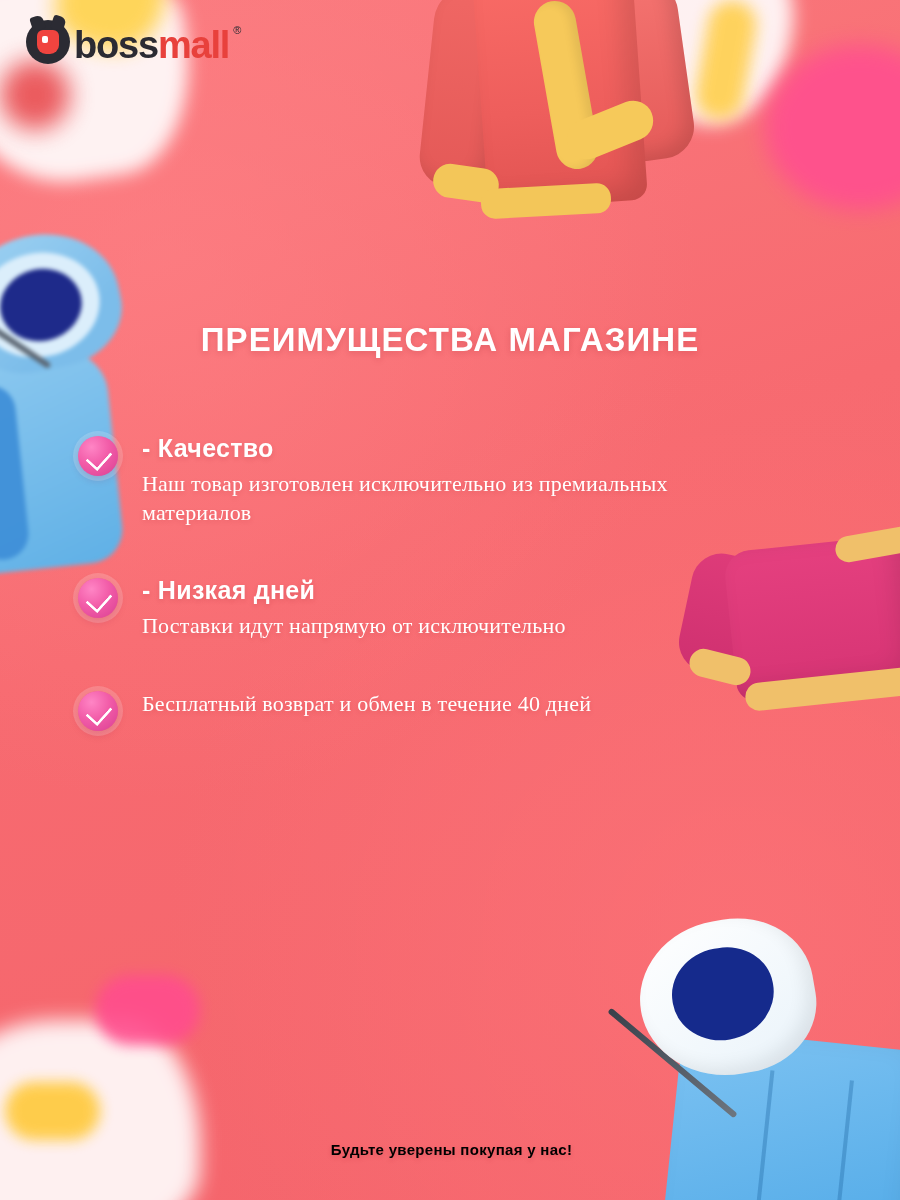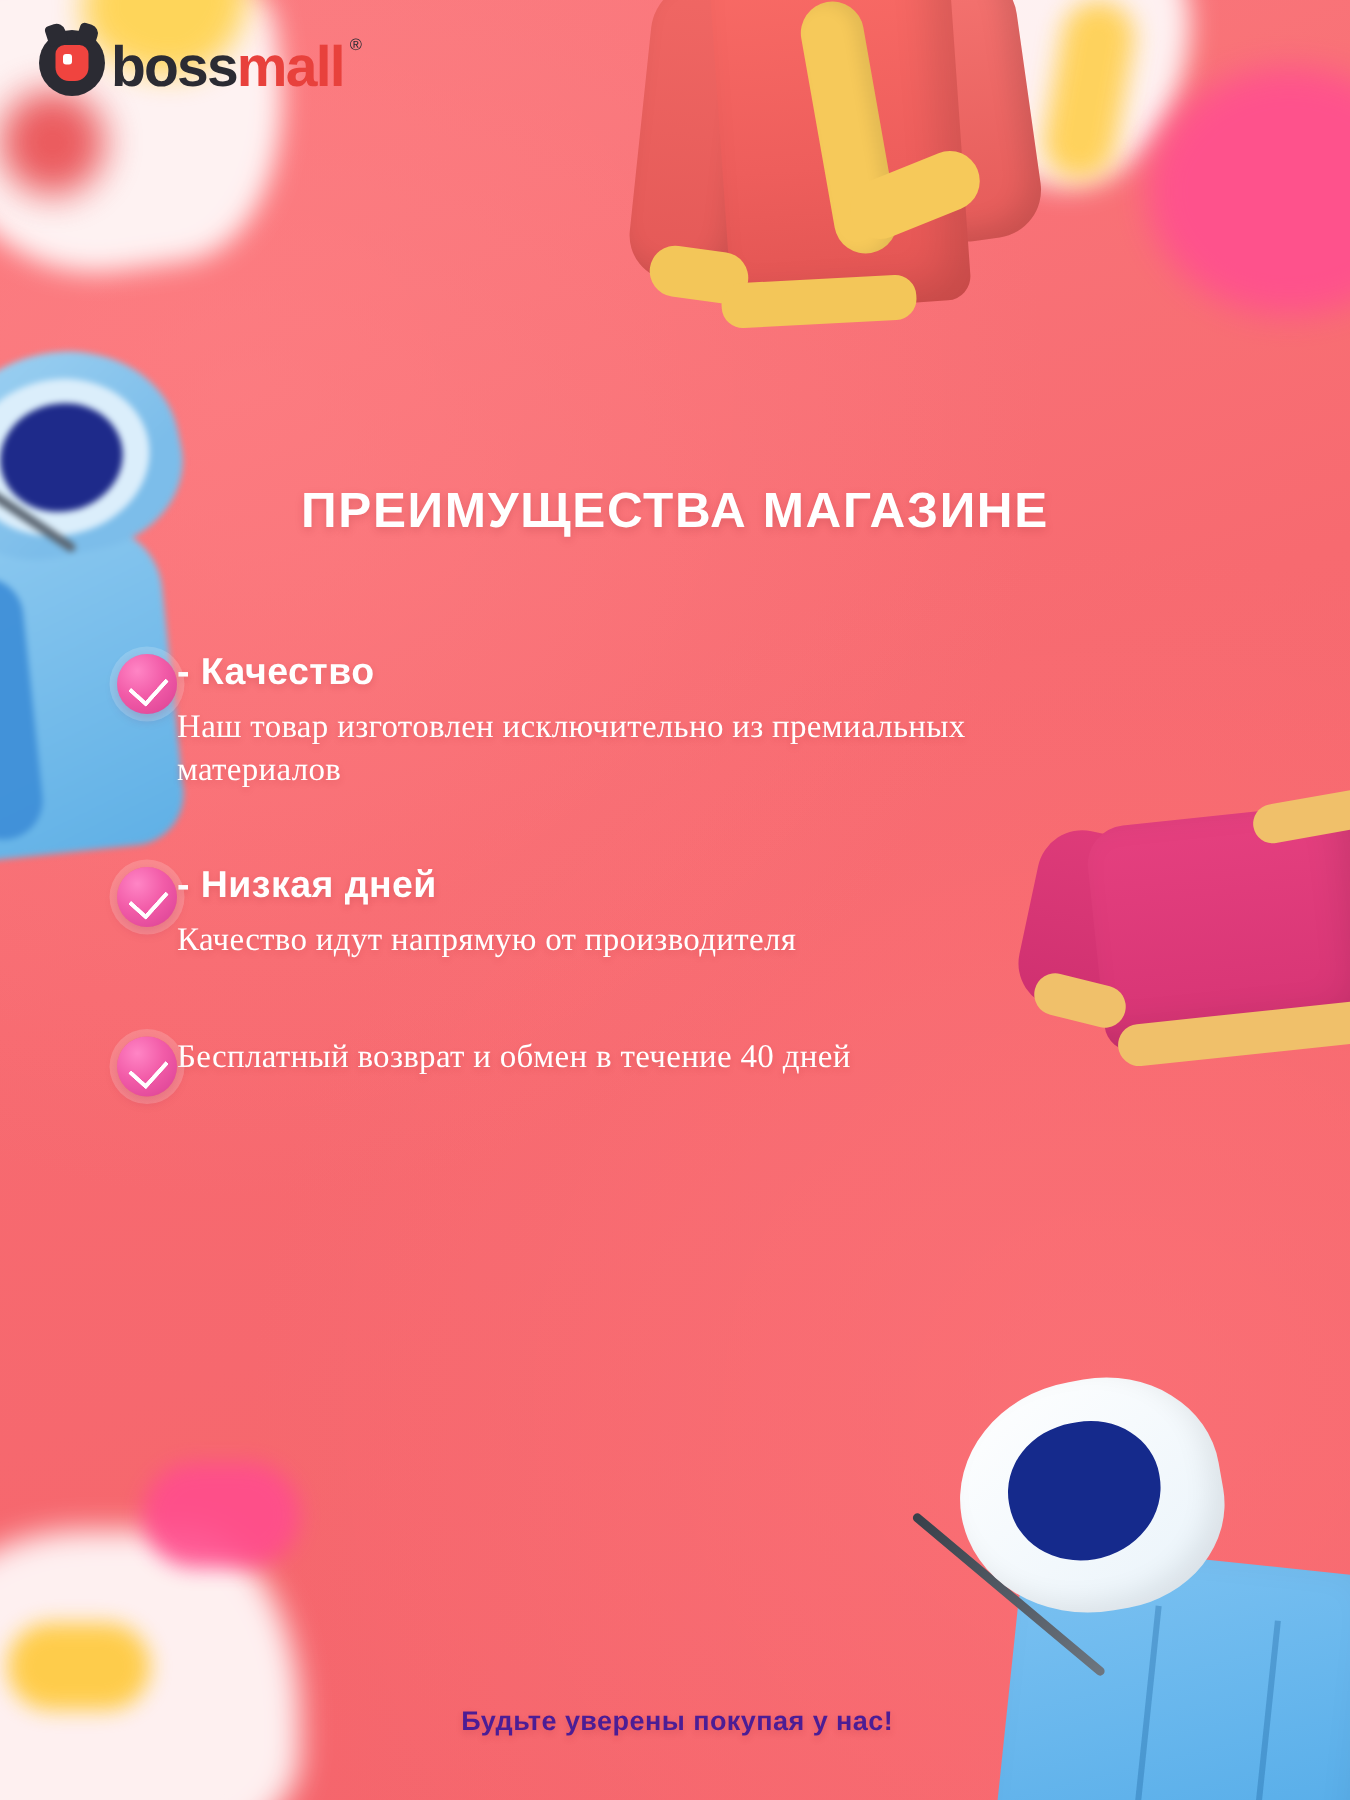--- a/index.html
+++ b/index.html
@@ -307,21 +307,21 @@
   .check::after {
     content: "";
     position: absolute;
     left: 13px; top: 10px;
     width: 13px; height: 20px;
     border: solid #ffffff;
     border-width: 0 3px 3px 0;
     transform: rotate(42deg);
     border-radius: 1px;
   }
-  .benefit-text { }
+  .benefit-text { margin-left: 24px; }
   .benefit-title {
     color: #ffffff;
     font-size: 25px;
     font-weight: bold;
     letter-spacing: .3px;
     margin-bottom: 6px;
     text-shadow: 0 2px 5px rgba(150,30,40,.18);
   }
   .benefit-desc {
     color: #ffffff;
@@ -331,22 +331,22 @@
     text-shadow: 0 2px 5px rgba(150,30,40,.16);
     max-width: 610px;
     font-family: Liberation Serif, serif;
   }
 
   .footer {
     position: absolute;
     left: 3px; right: 0;
     bottom: 42px;
     text-align: center;
-    color: #4c1d95;
-    font-size: 18px;
+    color: #000000;
+    font-size: 15px;
     font-weight: bold;
     letter-spacing: .3px;
     z-index: 5;
     text-shadow: 0 2px 5px rgba(150,30,40,.2);
   }
 </style>
 </head>
 <body>
 
 <div class="bg"></div>
@@ -421,21 +421,21 @@
       <div class="benefit-text">
         <div class="benefit-title">- Качество</div>
         <div class="benefit-desc">Наш товар изготовлен исключительно из премиальных материалов</div>
       </div>
     </div>
 
     <div class="benefit">
       <span class="check"></span>
       <div class="benefit-text">
         <div class="benefit-title">- Низкая дней</div>
-        <div class="benefit-desc">Качество идут напрямую от производителя</div>
+        <div class="benefit-desc">Поставки идут напрямую от исключительно</div>
       </div>
     </div>
 
     <div class="benefit">
       <span class="check"></span>
       <div class="benefit-text">
         <div class="benefit-desc">Бесплатный возврат и обмен в течение 40 дней</div>
       </div>
     </div>
   </div>

